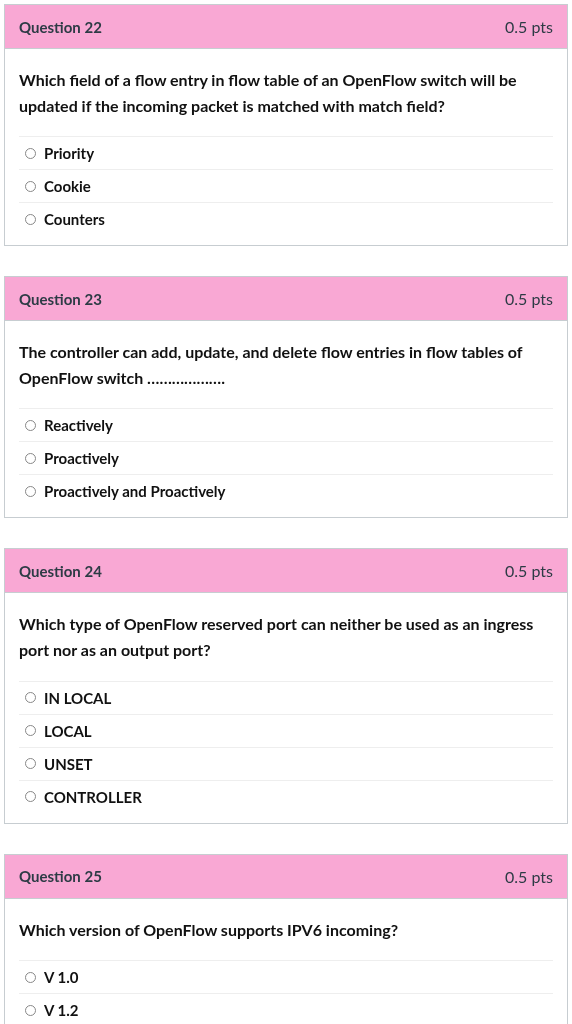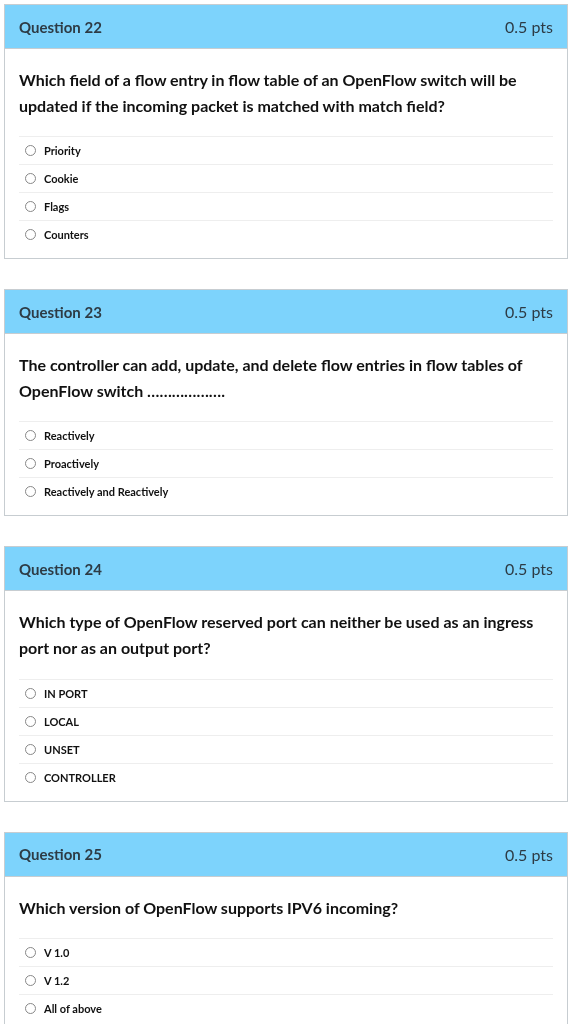--- a/index.html
+++ b/index.html
@@ -8,21 +8,21 @@
     background: #ffffff;
     width: 572px;
     padding: 4px 4px 8px 4px;
   }
   .question-block {
     border: 1px solid #c7cdd1;
     margin-bottom: 30px;
     background: #fff;
   }
   .question-header {
-    background: #7dd3fc;
+    background: #f9a8d4;
     border-bottom: 1px solid #c7cdd1;
     padding: 12px 14px;
     display: flex;
     justify-content: space-between;
     align-items: center;
   }
   .question-title {
     font-size: 15px;
     font-weight: 700;
     color: #2d3b45;
@@ -57,21 +57,21 @@
   }
   .radio-circle {
     flex: 0 0 auto;
     width: 11px;
     height: 11px;
     border: 1px solid #888;
     border-radius: 50%;
     background: #fff;
   }
   .answer-label {
-    font-size: 11px;
+    font-size: 15px;
     font-weight: 700;
     color: #111;
   }
 </style>
 </head>
 <body>
 
 <div class="question-block">
   <div class="question-header">
     <span class="question-title">Question 22</span>
@@ -80,24 +80,20 @@
   <div class="question-body">
     <div class="question-text">Which field of a flow entry in flow table of an OpenFlow switch will be updated if the incoming packet is matched with match field?</div>
     <div class="answers">
       <label class="answer-row">
         <span class="radio-circle"></span>
         <span class="answer-label">Priority</span>
       </label>
       <label class="answer-row">
         <span class="radio-circle"></span>
         <span class="answer-label">Cookie</span>
-      </label>
-      <label class="answer-row">
-        <span class="radio-circle"></span>
-        <span class="answer-label">Flags</span>
       </label>
       <label class="answer-row">
         <span class="radio-circle"></span>
         <span class="answer-label">Counters</span>
       </label>
     </div>
   </div>
 </div>
 
 <div class="question-block">
@@ -111,37 +107,37 @@
       <label class="answer-row">
         <span class="radio-circle"></span>
         <span class="answer-label">Reactively</span>
       </label>
       <label class="answer-row">
         <span class="radio-circle"></span>
         <span class="answer-label">Proactively</span>
       </label>
       <label class="answer-row">
         <span class="radio-circle"></span>
-        <span class="answer-label">Reactively and Reactively</span>
+        <span class="answer-label">Proactively and Proactively</span>
       </label>
     </div>
   </div>
 </div>
 
 <div class="question-block">
   <div class="question-header">
     <span class="question-title">Question 24</span>
     <span class="question-points">0.5 pts</span>
   </div>
   <div class="question-body">
     <div class="question-text">Which type of OpenFlow reserved port can neither be used as an ingress port nor as an output port?</div>
     <div class="answers">
       <label class="answer-row">
         <span class="radio-circle"></span>
-        <span class="answer-label">IN PORT</span>
+        <span class="answer-label">IN LOCAL</span>
       </label>
       <label class="answer-row">
         <span class="radio-circle"></span>
         <span class="answer-label">LOCAL</span>
       </label>
       <label class="answer-row">
         <span class="radio-circle"></span>
         <span class="answer-label">UNSET</span>
       </label>
       <label class="answer-row">

